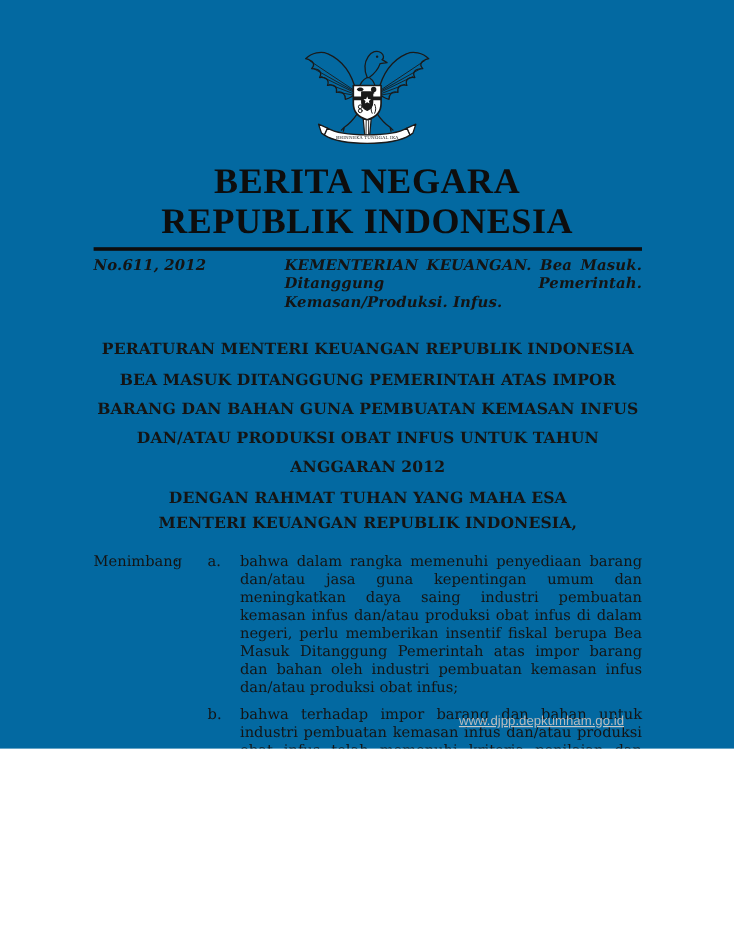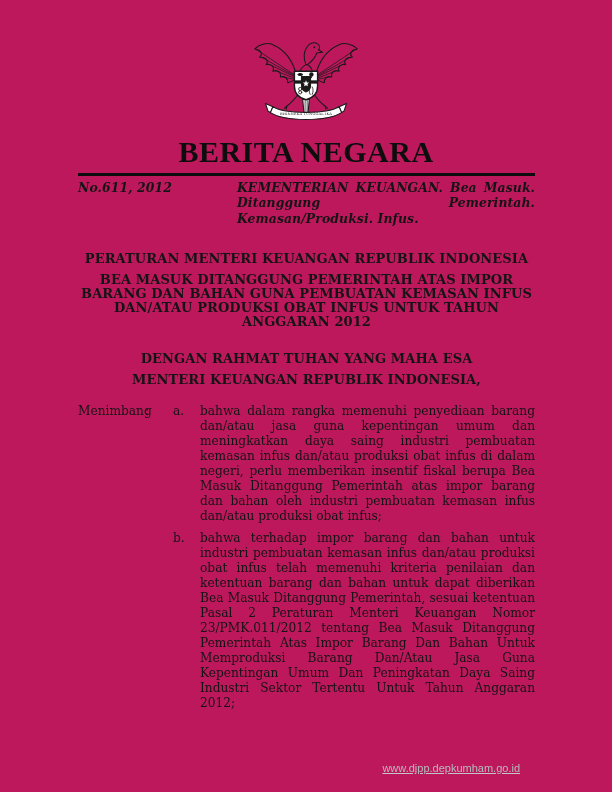--- a/index.html
+++ b/index.html
@@ -3,22 +3,22 @@
 <meta charset="utf-8">
 <style>
   html, body {
     margin: 0;
     padding: 0;
     background: #ffffff;
   }
   .page {
     position: relative;
     width: 612px;
-    height: 792px;
-    background: #be185d;
+    height: 624px;
+    background: #0369a1;
     overflow: hidden;
     font-family: "DejaVu Serif", serif;
     color: #141414;
   }
   .content {
     margin: 0 77px 0 78px; 
   }
   
   .emblem-wrap {
     width: 116px;
@@ -65,21 +65,21 @@
   .title-block { margin-top: 25px; }
   .title-block p {
     margin: 0 0 7px 0;
     text-align: center;
     font-weight: bold;
     font-size: 13px;
     line-height: 15px;
     letter-spacing: 0.1px;
   }
   .title-block p.tentang { margin-bottom: 5px; }
-  .title-block p.reg-subject { line-height: 14px; margin-bottom: 22px; }
+  .title-block p.reg-subject { line-height: 24px; margin-bottom: 6px; }
   .title-block p.invocation { margin-bottom: 6px; }
   .title-block p.authority { margin-bottom: 17px; }
 
   
   .considering {
     display: flex;
     margin-top: 8px;
     font-size: 12.2px;
     line-height: 15px;
   }
@@ -160,20 +160,21 @@
         <path d="M30 88 L21 84 L24 93 L27 95 Z" fill="#ffffff"></path>
         <path d="M110 88 L119 84 L116 93 L113 95 Z" fill="#ffffff"></path>
         <path d="M30 88 C45 97 95 97 110 88 L113 95 C96 106 44 106 27 95 Z" fill="#ffffff"></path>
         <text x="70" y="98.5" text-anchor="middle" font-size="4.3" letter-spacing="0.2" fill="#222222" stroke="none" font-family="'DejaVu Serif', serif">BHINNEKA TUNGGAL IKA</text>
       </g>
     </svg>
   </div>
 
   <h1 class="masthead">
     <span>BERITA NEGARA</span>
+    <span>REPUBLIK INDONESIA</span>
   </h1>
 
   <div class="content">
     <div class="masthead-rule"></div>
 
     <div class="header-row">
       <span class="doc-number">No.611, 2012</span>
       <div class="doc-subject">KEMENTERIAN KEUANGAN. Bea Masuk. Ditanggung Pemerintah. Kemasan/Produksi. Infus.</div>
     </div>
 

